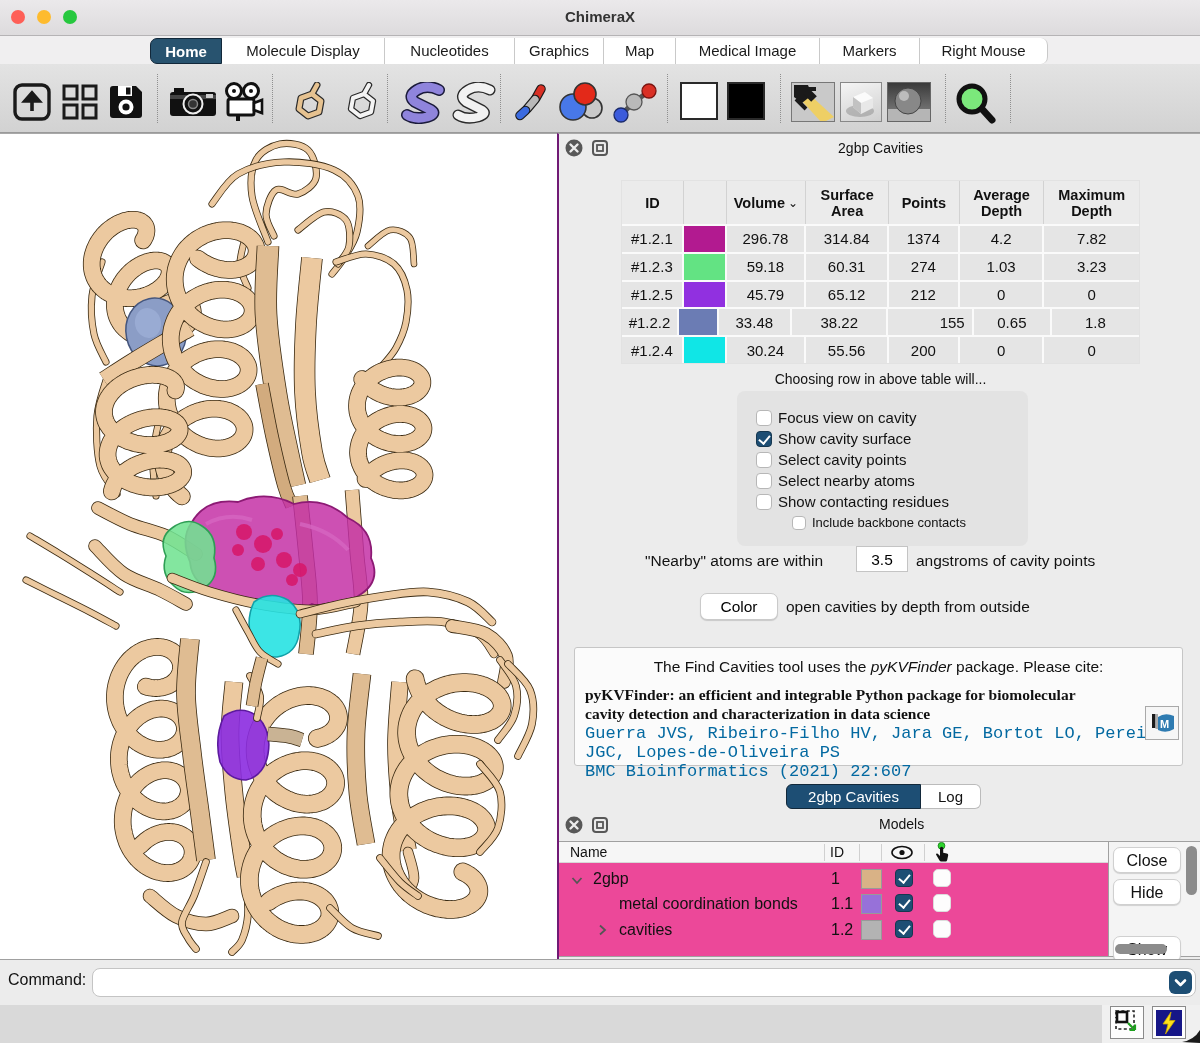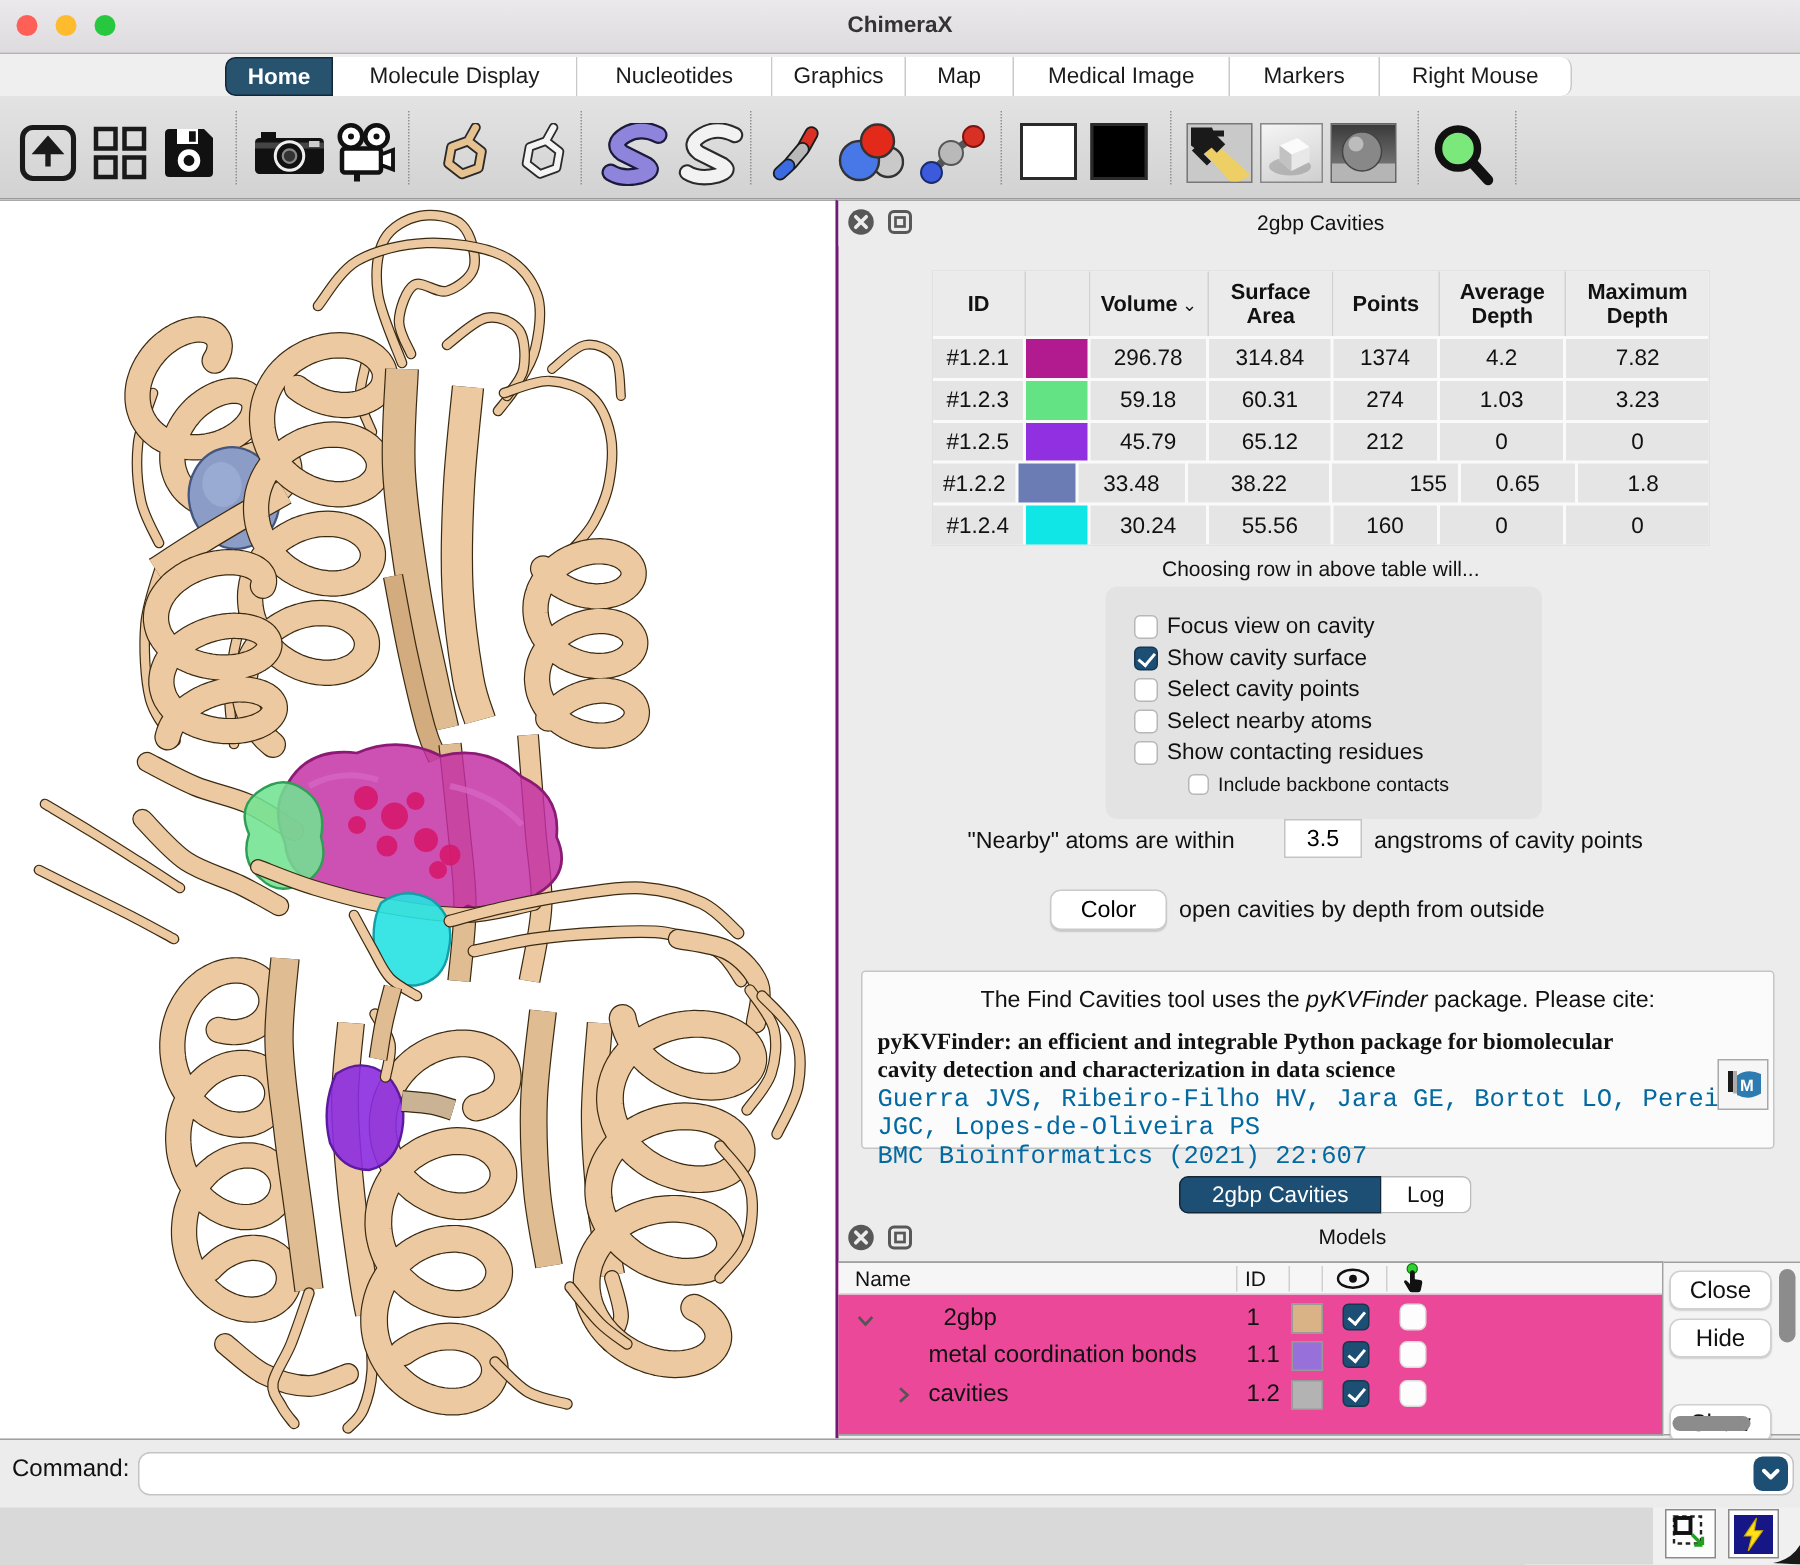--- a/index.html
+++ b/index.html
@@ -391,21 +391,21 @@
         <div class="td" style="width:103px;">38.22</div>
         <div class="td" style="width:87px;padding-left:44px;">155</div>
         <div class="td" style="width:83px;">0.65</div>
         <div class="td" style="width:95px;margin-right:0;">1.8</div>
       </div>
     <div class="trh">
         <div class="td" style="width:60px;">#1.2.4</div>
         <div class="td" style="width:41px;background:#10e6e6;"></div>
         <div class="td" style="width:78px;">30.24</div>
         <div class="td" style="width:81px;">55.56</div>
-        <div class="td" style="width:69px;">160</div>
+        <div class="td" style="width:69px;">200</div>
         <div class="td" style="width:83px;">0</div>
         <div class="td" style="width:95px;margin-right:0;">0</div>
       </div>
   </div>
   <div style="position:absolute; left:0; top:237px; width:643px; text-align:center; font-size:14px; color:#111;">Choosing row in above table will...</div>
   <div id="chkbox-group">
     <div class="chkrow" style="top:18px;"><span class="cb"></span>Focus view on cavity</div>
     <div class="chkrow" style="top:39px;"><span class="cb checked"></span>Show cavity surface</div>
     <div class="chkrow" style="top:60px;"><span class="cb"></span>Select cavity points</div>
     <div class="chkrow" style="top:81px;"><span class="cb"></span>Select nearby atoms</div>
@@ -455,21 +455,21 @@
       </svg>
       <div style="position:absolute;left:265px;top:2px;width:1px;height:17px;background:#d0d0d0;"></div>
       <div style="position:absolute;left:300px;top:2px;width:1px;height:17px;background:#d0d0d0;"></div>
       <div style="position:absolute;left:322px;top:2px;width:1px;height:17px;background:#d0d0d0;"></div>
       <div style="position:absolute;left:365px;top:2px;width:1px;height:17px;background:#d0d0d0;"></div>
     </div>
     <div class="mrow" style="top:28px;">
       <svg style="position:absolute;left:12px;top:6px;" width="12" height="9">
           <path d="M1.5 2 L6 7 L10.5 2" fill="none" stroke="#555" stroke-width="1.8"></path>
         </svg>
-      <span style="position:absolute;left:34px;top:0;margin-left:36px;">2gbp</span>
+      <span style="position:absolute;left:34px;top:0;">2gbp</span>
       <span style="position:absolute;left:272px;top:0;">1</span>
       <div class="swatch" style="background:#d9b286;"></div>
       <div class="mcheck"></div>
         <div class="muncheck"></div>
     </div>
     <div class="mrow" style="top:53px;">
       <span style="position:absolute;left:60px;top:0;">metal coordination bonds</span>
       <span style="position:absolute;left:272px;top:0;">1.1</span>
       <div class="swatch" style="background:#9771d9;"></div>
       <div class="mcheck"></div>

